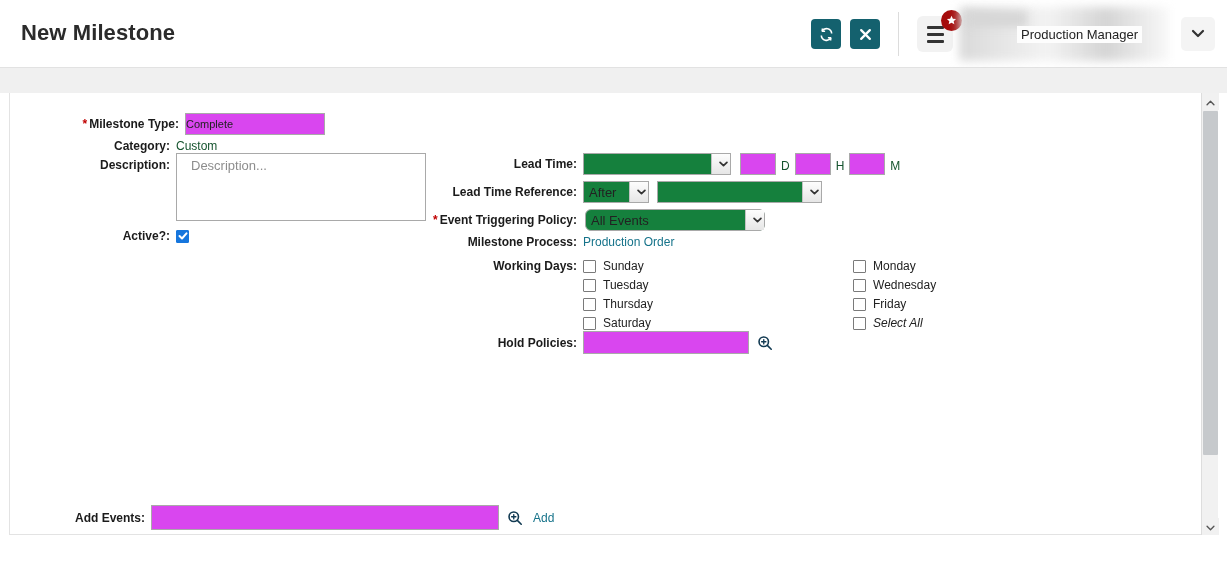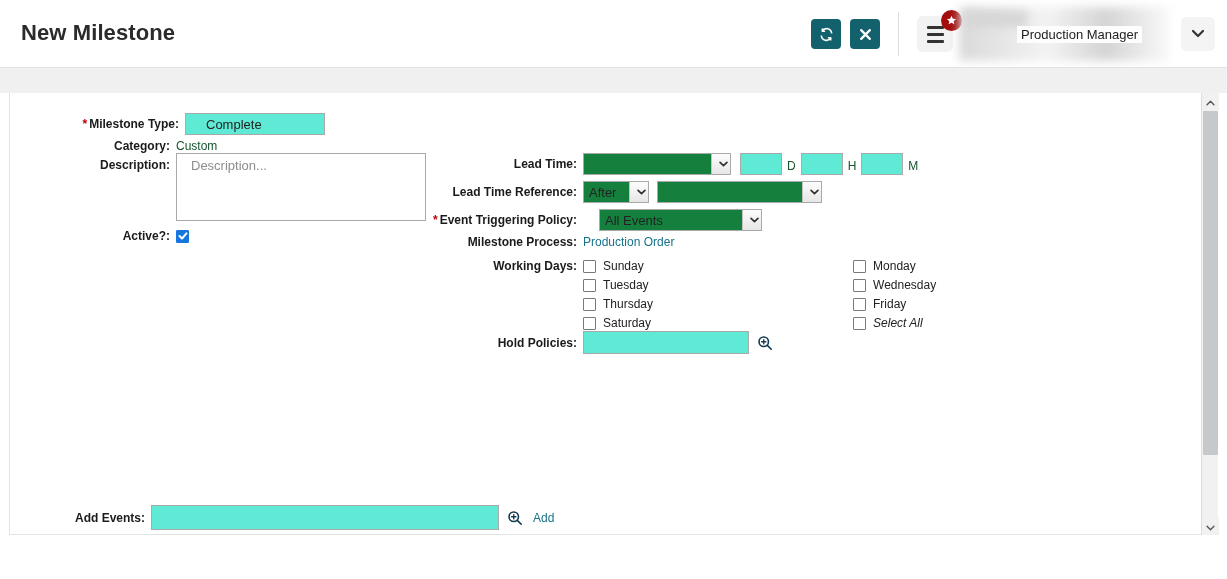--- a/index.html
+++ b/index.html
@@ -89,23 +89,23 @@
 
   
   .row { position: absolute; display: flex; align-items: flex-start; }
   .lbl {
     font-weight: bold; color: #1b1b1b; font-size: 12px;
     text-align: right; white-space: nowrap;
   }
   .req { color: #c00000; font-weight: bold; margin-right: 2px; }
   .val { font-size: 12px; color: #14532d; }
   .txt {
-    height: 22px; border: 1px solid #a9a9a9; background: #5eead4;
-    font-family: "Liberation Sans", sans-serif; font-size: 13px; color: #222;
-    padding: 0 20px; outline: none;
+    height: 22px; border: 1px solid #a9a9a9; background: #d946ef;
+    font-family: "Liberation Sans", sans-serif; font-size: 11px; color: #222;
+    padding: 0 0; outline: none;
   }
   .ta {
     border: 1px solid #a9a9a9; background: #fff; resize: none;
     font-family: "Liberation Sans", sans-serif; font-size: 13px; color: #222;
     padding: 4px 5px; outline: none;
   }
   .ta::placeholder { color: #8d8d8d; }
   .sel {
     height: 22px; border: 1px solid #a9a9a9; background: #15803d;
     display: flex; align-items: center; position: relative; cursor: pointer;
@@ -289,21 +289,21 @@
                 <path d="M1 1.5 L5 5.5 L9 1.5"></path>
               </svg>
           </span>
         </div>
       </div>
 
       <div class="row" style="left:380px; top:116px; align-items:center;">
         <div class="lbl" style="width:170px;">
           <span class="req">*</span><span>Event Triggering Policy:</span>
         </div>
-        <div class="sel" style="width:163px; margin-left:22px;">
+        <div class="sel" style="width:180px; margin-left:8px;border-radius:6px;">
           <span>All Events</span>
           <span class="arrow">
             <svg width="9" height="6" viewBox="0 0 10 7" stroke="#333" stroke-width="2" fill="none" stroke-linecap="round" stroke-linejoin="round">
                 <path d="M1 1.5 L5 5.5 L9 1.5"></path>
               </svg>
           </span>
         </div>
       </div>
 
       <div class="row" style="left:380px; top:142px;">

